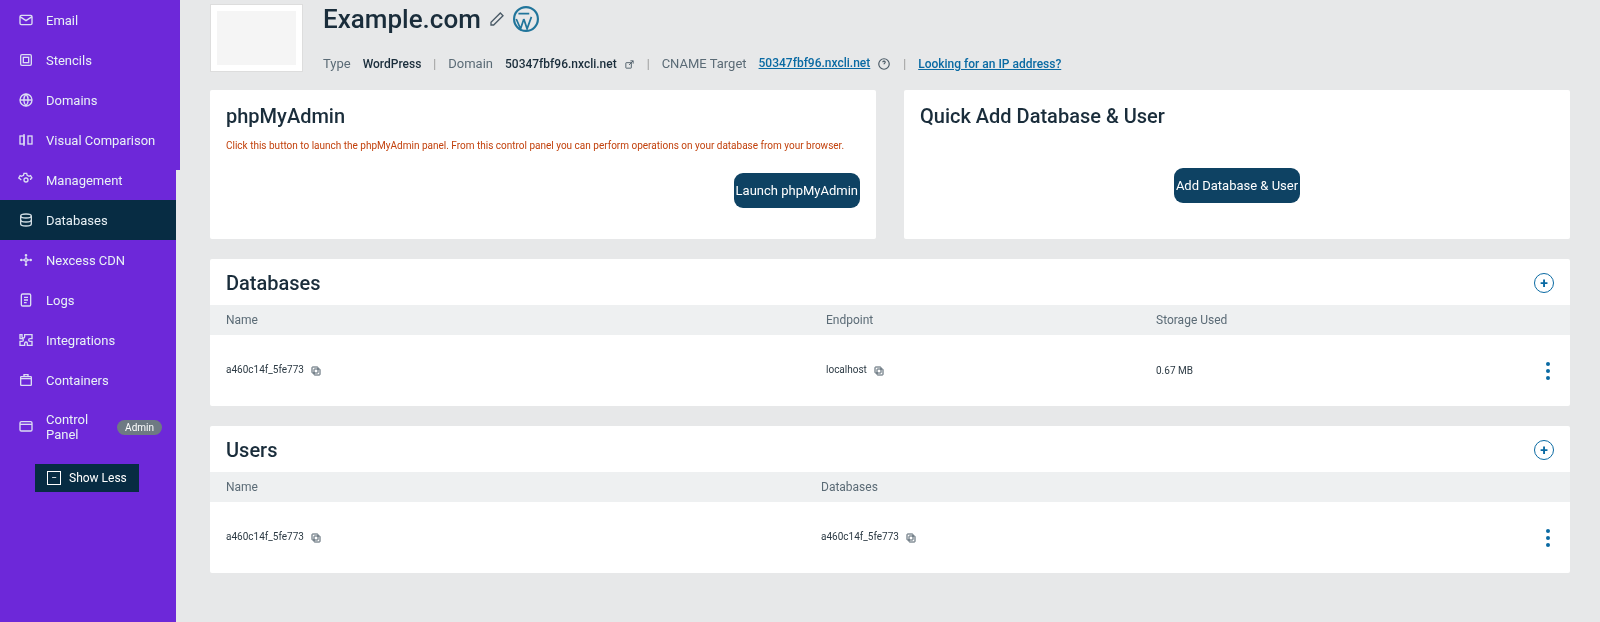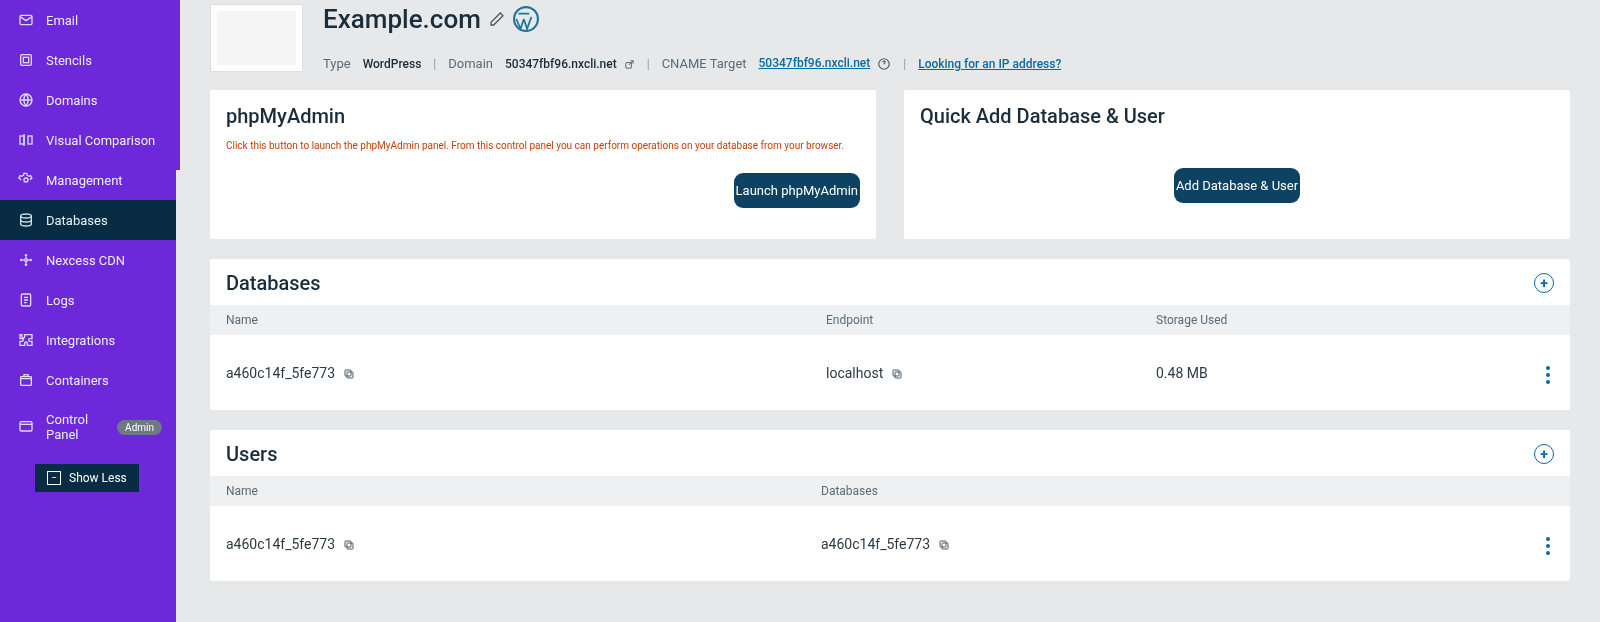--- a/index.html
+++ b/index.html
@@ -37,21 +37,21 @@
   .card-body { font-size: 10px; color: #c2410c; line-height: 1.5; }
   .card-actions { display:flex; justify-content:flex-end; margin-top: 20px; }
   .card-actions.center { justify-content:center; margin-top: 40px; margin-bottom: 20px;}
   .btn { background: #0e4263; color: #fff; border: none; padding: 10px 2px; font-size: 13px; cursor: pointer; border-radius:9px;}
   
   .panel { background: #fff; border-radius: 2px; margin-bottom: 20px; }
   .panel-head { display:flex; align-items:center; justify-content:space-between; padding: 12px 16px 10px 16px;}
   .panel-title { font-size: 20px; font-weight:500; color:#1a2d3b;}
   .add-circle { width:20px; height:20px; border:1.5px solid #0a6aa3; color:#0a6aa3; border-radius:50%; display:flex; align-items:center; justify-content:center; font-size:14px; cursor:pointer; font-weight:bold;}
   .thead { display:flex; background:#eef0f1; padding: 8px 16px; font-size:12px; color:#5b6b76;}
-  .trow { display:flex; padding: 22px 16px; font-size:14px; color:#2c3a44; align-items:center;}
+  .trow { display:flex; padding: 22px 16px; font-size:10px; color:#2c3a44; align-items:center;}
   .col-a { flex: 0 0 600px; }
   .col-b { flex: 0 0 330px; }
   .col-c { flex: 1; }
   .col-act { width: 40px; text-align:right;}
   
   .u-col-a { flex: 0 0 595px; }
   .u-col-b { flex: 1; }
   
   .kebab { display:inline-flex; flex-direction:column; gap:3px; cursor:pointer; padding:4px;}
   .kebab span { width:4px; height:4px; background:#0a6aa3; border-radius:50%; }
@@ -275,21 +275,21 @@
         </div>
         <div class="col-b">
           <span>localhost</span>
           <span class="copy-ic">
               <svg width="12" height="12" viewBox="0 0 24 24" fill="none" stroke="#4a5a66" stroke-width="2">
                 <rect x="8" y="8" width="12" height="12" rx="1"></rect>
                 <rect x="4" y="4" width="12" height="12" rx="1"></rect>
               </svg>
             </span>
         </div>
-        <div class="col-c">0.48 MB</div>
+        <div class="col-c">0.67 MB</div>
         <div class="col-act">
           <div class="kebab">
               <span></span>
               <span></span>
               <span></span>
             </div>
         </div>
       </div>
     </div>
 

